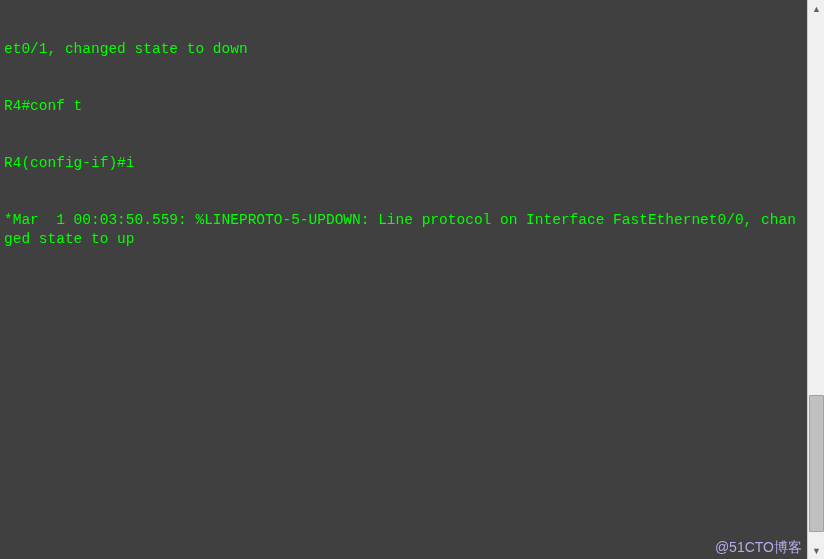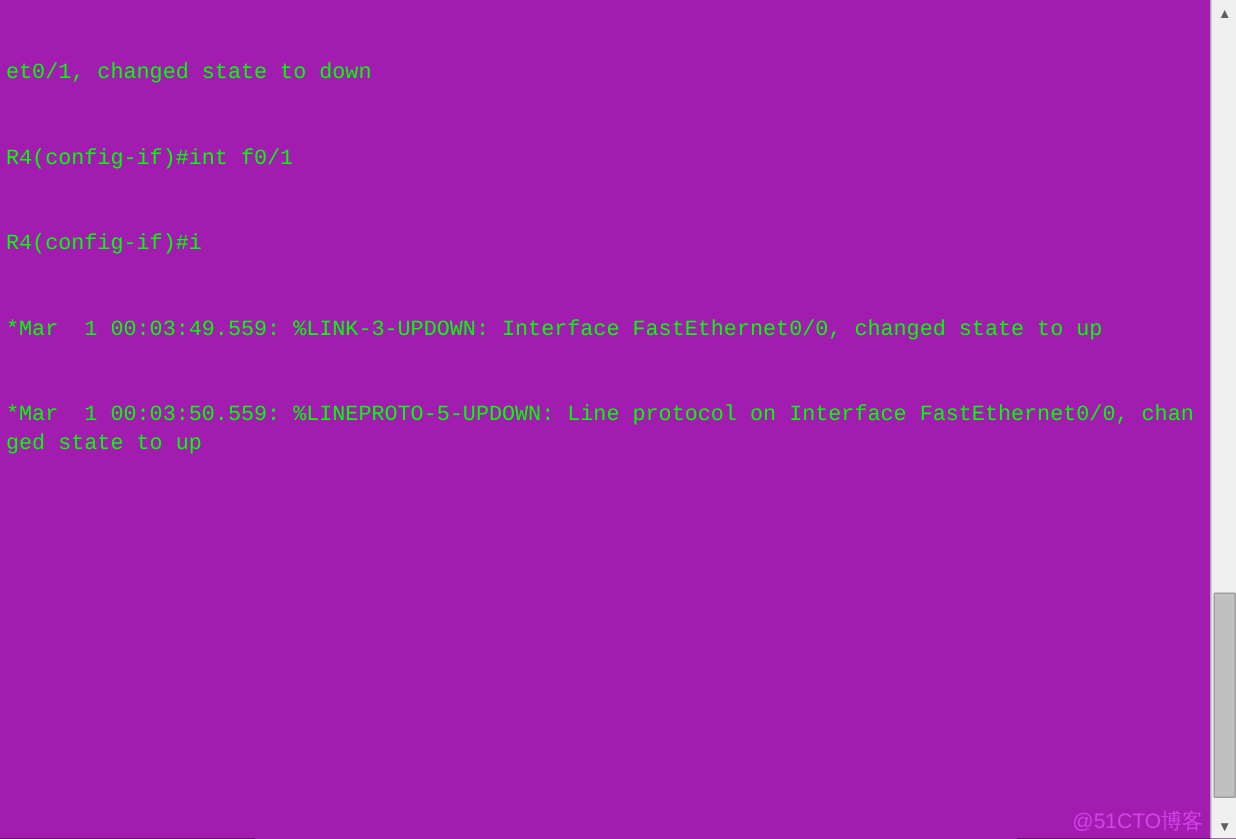--- a/index.html
+++ b/index.html
@@ -14,21 +14,21 @@
       overflow: hidden;
       position: relative;
     }
     .terminal-container {
       width: 100%;
       height: 100%;
       position: relative;
       display: flex;
     }
     .terminal {
-      background: #a21caf;
+      background: #404040;
       color: #00ff00;
       font-family: "Courier New", Consolas, monospace;
       font-size: 14.5px;
       line-height: 19px;
       padding: 2px 4px;
       flex: 1;
       overflow: hidden;
       white-space: pre-wrap;
       word-break: break-all;
     }
@@ -67,35 +67,34 @@
       justify-content: center;
       font-size: 9px;
       color: #606060;
     }
     .scrollbar-btn.up { top: 0; }
     .scrollbar-btn.down { bottom: 0; }
     .watermark {
       position: absolute;
       bottom: 2px;
       right: 22px;
-      color: #d946ef;
+      color: #c4b5fd;
       font-family: sans-serif;
       font-size: 14px;
       opacity: 0.9;
     }
   </style>
 </head>
 <body>
 
 <div class="terminal-container">
   <div class="terminal">
     <span class="terminal-line">et0/1, changed state to down</span>
-    <span class="terminal-line">R4(config-if)#int f0/1</span>
+    <span class="terminal-line">R4#conf t</span>
     <span class="terminal-line">R4(config-if)#i</span>
-    <span class="terminal-line">*Mar  1 00:03:49.559: %LINK-3-UPDOWN: Interface FastEthernet0/0, changed state to up</span>
     <span class="terminal-line">*Mar  1 00:03:50.559: %LINEPROTO-5-UPDOWN: Line protocol on Interface FastEthernet0/0, changed state to up</span>
     
     
     
     
     
     
     
     
     

